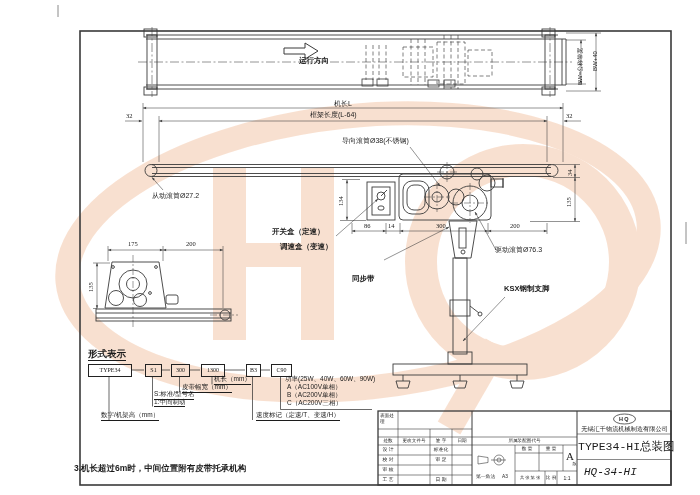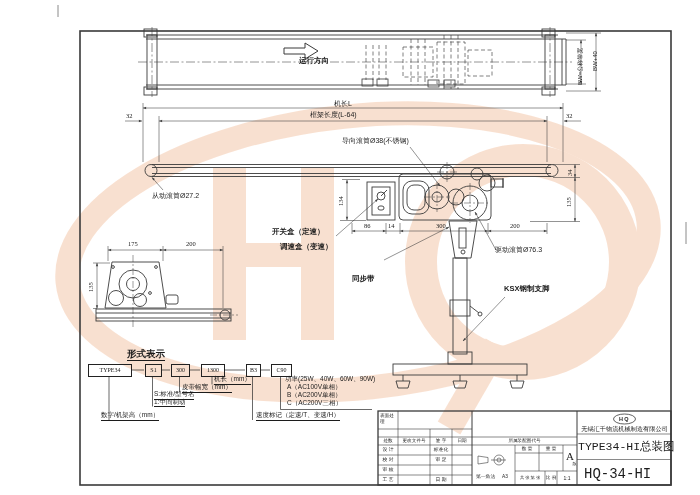--- a/index.html
+++ b/index.html
@@ -303,38 +303,39 @@
 <div class="lbl dim" style="left:388px;top:223px;">14</div>
 <div class="lbl dim" style="left:436px;top:223px;">300</div>
 <div class="lbl dim" style="left:510px;top:223px;">200</div>
 <div class="lbl dim vlbl" style="left:567px;top:176px;">34</div>
 <div class="lbl dim vlbl" style="left:566px;top:207px;">135</div>
 
 <div class="lbl dim" style="left:128px;top:241px;">175</div>
 <div class="lbl dim" style="left:186px;top:241px;">200</div>
 <div class="lbl dim vlbl" style="left:88px;top:292px;">135</div>
 
-<div class="lbl ul" style="left:88px;top:349px;font-size:9.5px;font-weight:bold;margin-left:39px;">形式表示</div>
+<div class="lbl ul" style="left:88px;top:349px;font-size:9.5px;font-weight:bold;">形式表示</div>
 <div class="box" style="left:88px;top:364px;width:42px;">TYPE34</div>
 <div class="box" style="left:145px;top:364px;width:15px;">S1</div>
 <div class="box" style="left:171px;top:364px;width:17px;">300</div>
 <div class="box" style="left:201px;top:364px;width:22px;">1300</div>
 <div class="box" style="left:246px;top:364px;width:13px;">B3</div>
 <div class="box" style="left:271px;top:364px;width:19px;">C90</div>
 <div class="lbl mc ul" style="left:214px;top:376px;">机长（mm）</div>
 <div class="lbl mc ul" style="left:182px;top:384px;">皮带幅宽（mm）</div>
 <div class="lbl mc ul" style="left:154px;top:391px;">S:标准/型号名</div>
 <div class="lbl mc ul" style="left:154px;top:398.5px;">1:中间制动</div>
 <div class="lbl mc ul" style="left:101px;top:412px;">数字/机架高（mm）</div>
 <div class="lbl mc" style="left:285px;top:375.5px;">功率(25W、40W、60W、90W)</div>
 <div class="lbl mc" style="left:287px;top:383.5px;">A（AC100V单相）</div>
 <div class="lbl mc" style="left:287px;top:391.5px;">B（AC200V单相）</div>
 <div class="lbl mc" style="left:287px;top:399.5px;">C（AC200V三相）</div>
 <div class="lbl mc ul" style="left:256px;top:412px;">速度标记（定速/T、变速/H）</div>
 
+<div class="lbl" style="left:74px;top:464px;font-size:8.5px;font-weight:bold;">3.机长超过6m时，中间位置附有皮带托承机构</div>
 
 <div class="lbl tb" style="left:380px;top:413px;width:16px;white-space:normal;line-height:1.3;">表面处理</div>
 <div class="lbl tb ctr" style="left:378px;top:438.5px;width:20px;">处数</div>
 <div class="lbl tb ctr" style="left:398px;top:438.5px;width:32px;">更改文件号</div>
 <div class="lbl tb ctr" style="left:430px;top:438.5px;width:22px;">签 字</div>
 <div class="lbl tb ctr" style="left:452px;top:438.5px;width:20px;">日期</div>
 <div class="lbl tb2 ctr" style="left:378px;top:447.5px;width:20px;">设 计</div>
 <div class="lbl tb2 ctr" style="left:378px;top:457.5px;width:20px;">校 对</div>
 <div class="lbl tb2 ctr" style="left:378px;top:467.5px;width:20px;">审 核</div>
 <div class="lbl tb2 ctr" style="left:378px;top:477.5px;width:20px;">工 艺</div>
@@ -347,15 +348,15 @@
 <div class="lbl tb ctr" style="left:515px;top:447.3px;width:24px;">数 量</div>
 <div class="lbl tb ctr" style="left:539px;top:447.3px;width:24px;">重 量</div>
 <div class="lbl ctr" style="left:563px;top:451px;width:14px;font-size:11px;font-family:'Liberation Serif',serif;">A</div>
 <div class="lbl" style="left:572.5px;top:462px;font-size:4px;">版</div>
 <div class="lbl ctr" style="left:515px;top:476px;width:30px;font-size:4.2px;">共 张 第 张</div>
 <div class="lbl tb ctr" style="left:545px;top:476px;width:12px;">比 例</div>
 <div class="lbl ctr" style="left:557px;top:475.5px;width:20px;font-size:5px;">1:1</div>
 <div class="lbl ctr" style="left:613.5px;top:416.5px;width:22px;font-size:5.5px;font-weight:bold;letter-spacing:1.5px;">HQ</div>
 <div class="lbl ctr" style="left:578px;top:426px;width:93px;font-size:6.2px;">无锡汇千物流机械制造有限公司</div>
 <div class="lbl ctr mono" style="left:578px;top:441px;width:93px;font-size:11.5px;">TYPE34-HI总装图</div>
-<div class="lbl mono" style="left:584px;top:467px;font-size:14px;">HQ-34-HI</div>
+<div class="lbl mono" style="left:584px;top:467px;font-size:11px;font-style:italic;">HQ-34-HI</div>
 
 </div>
 
 </body></html>

